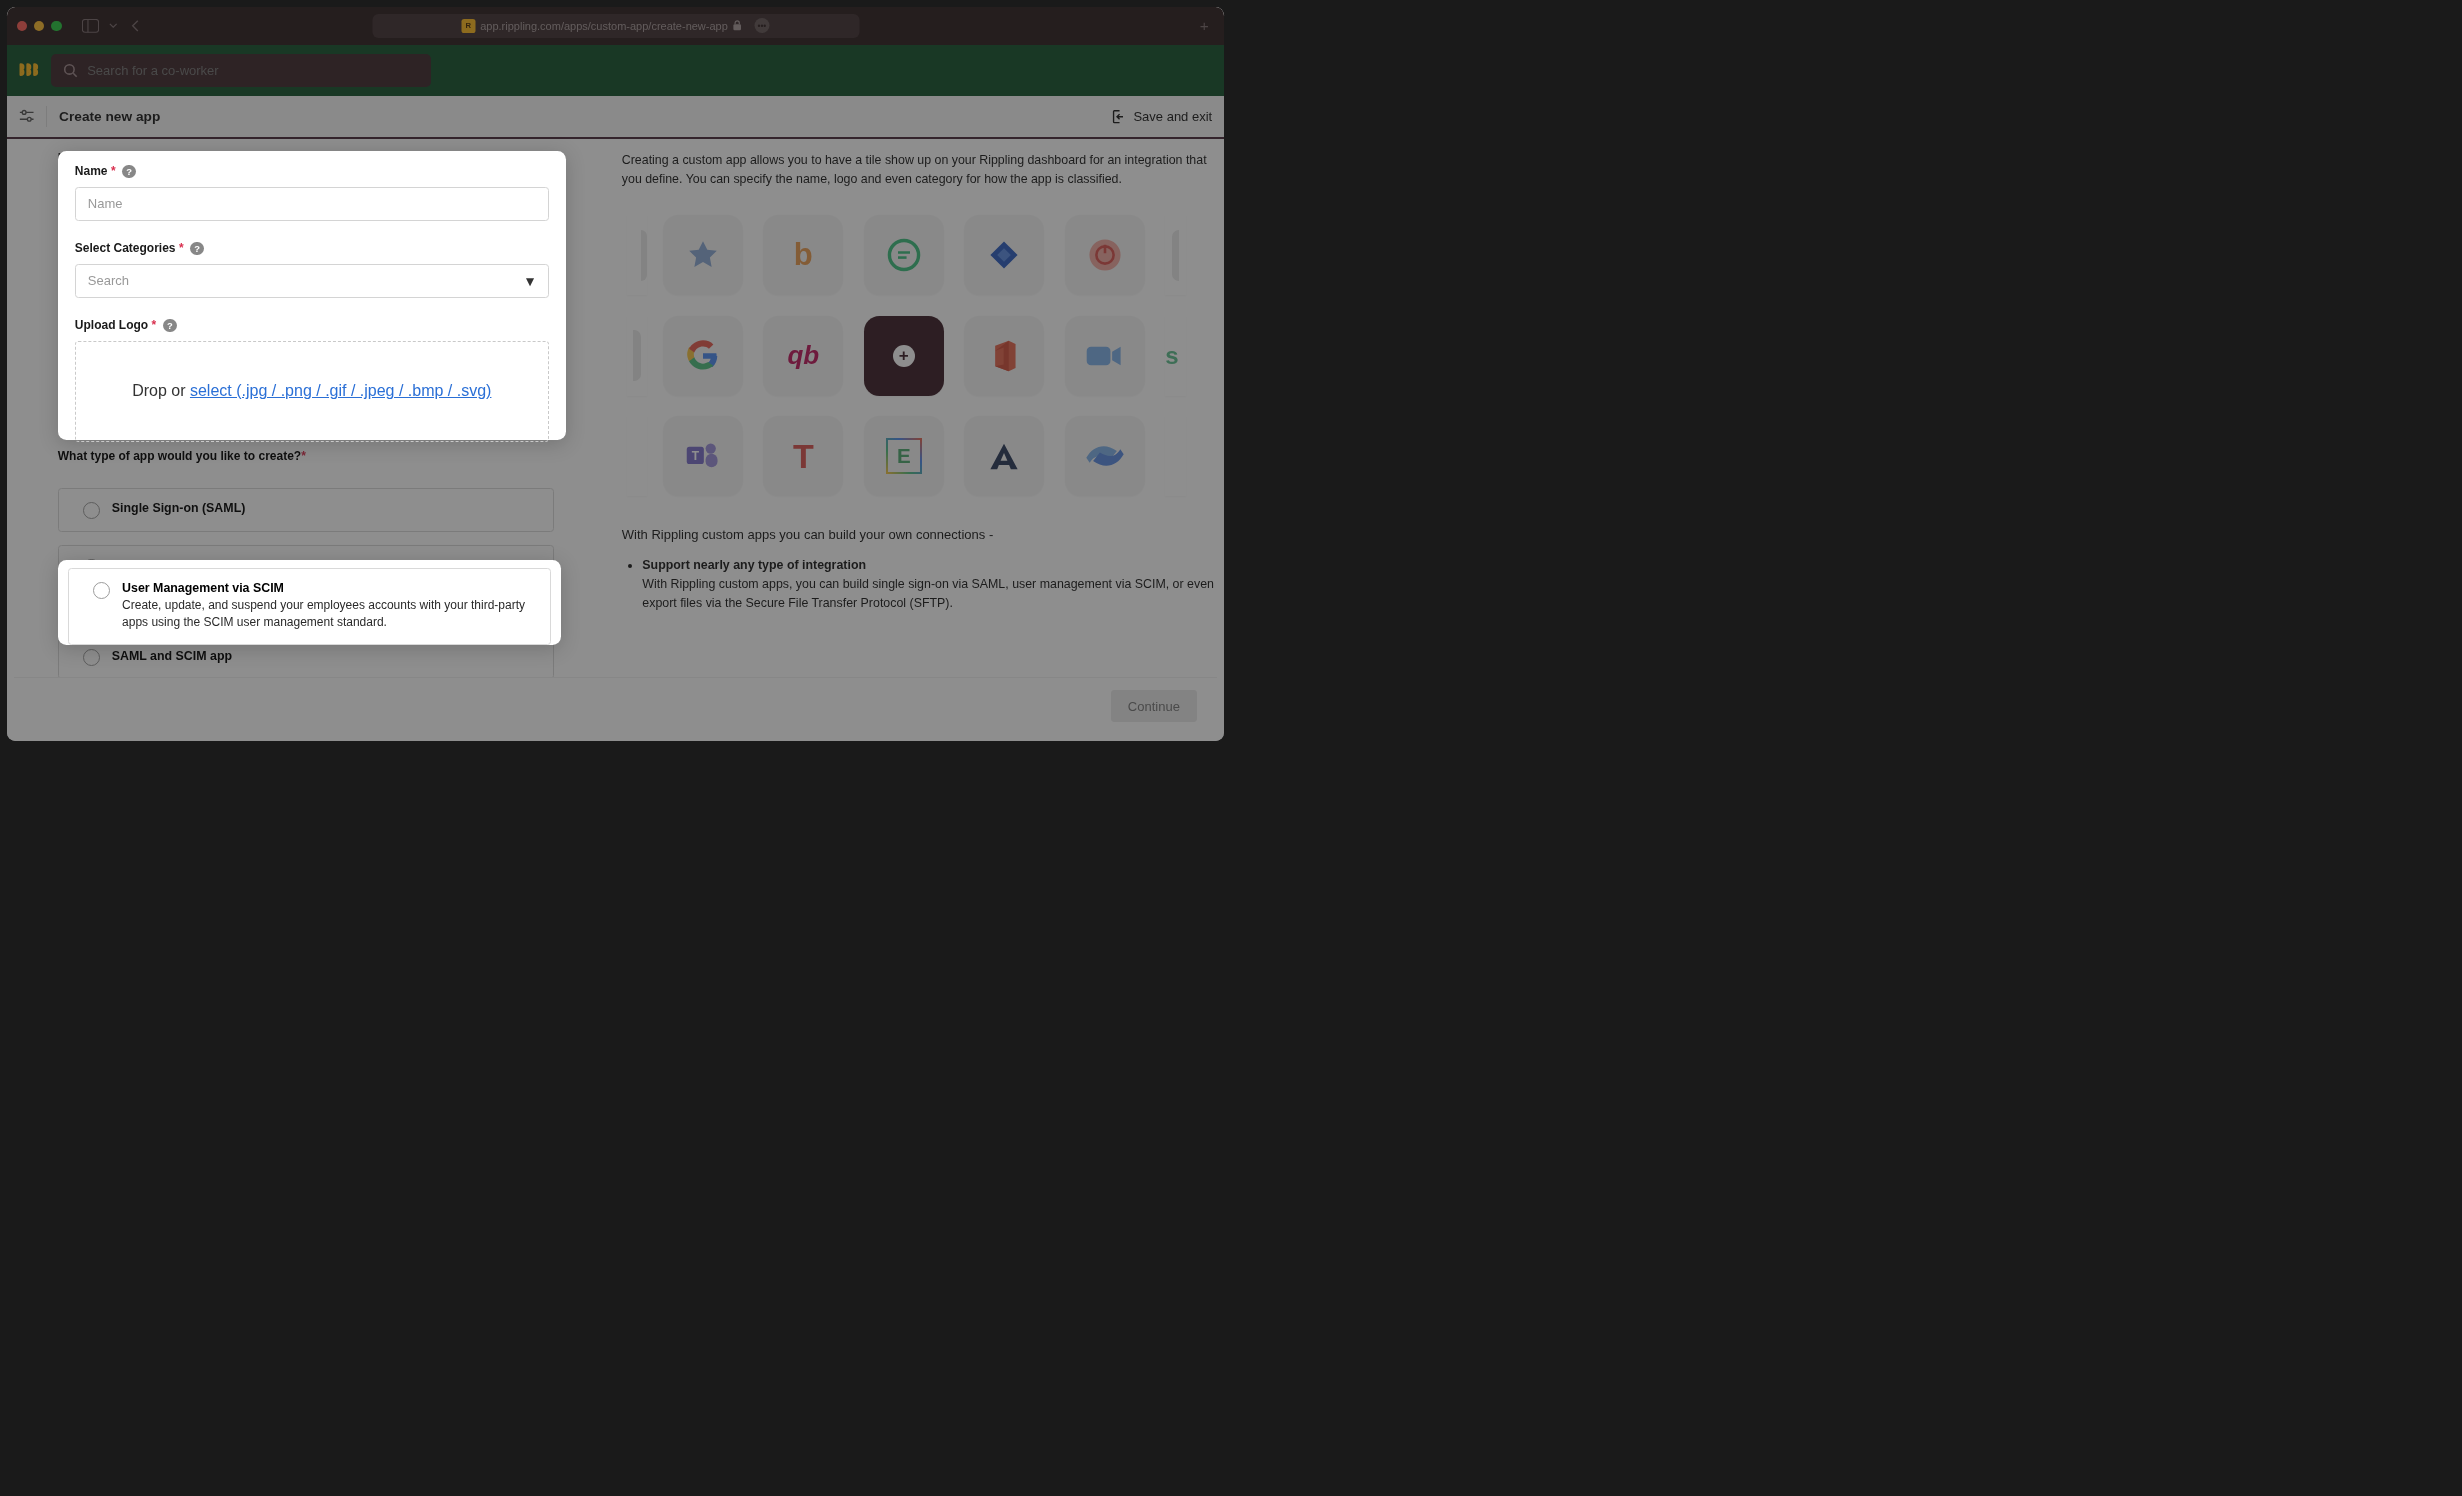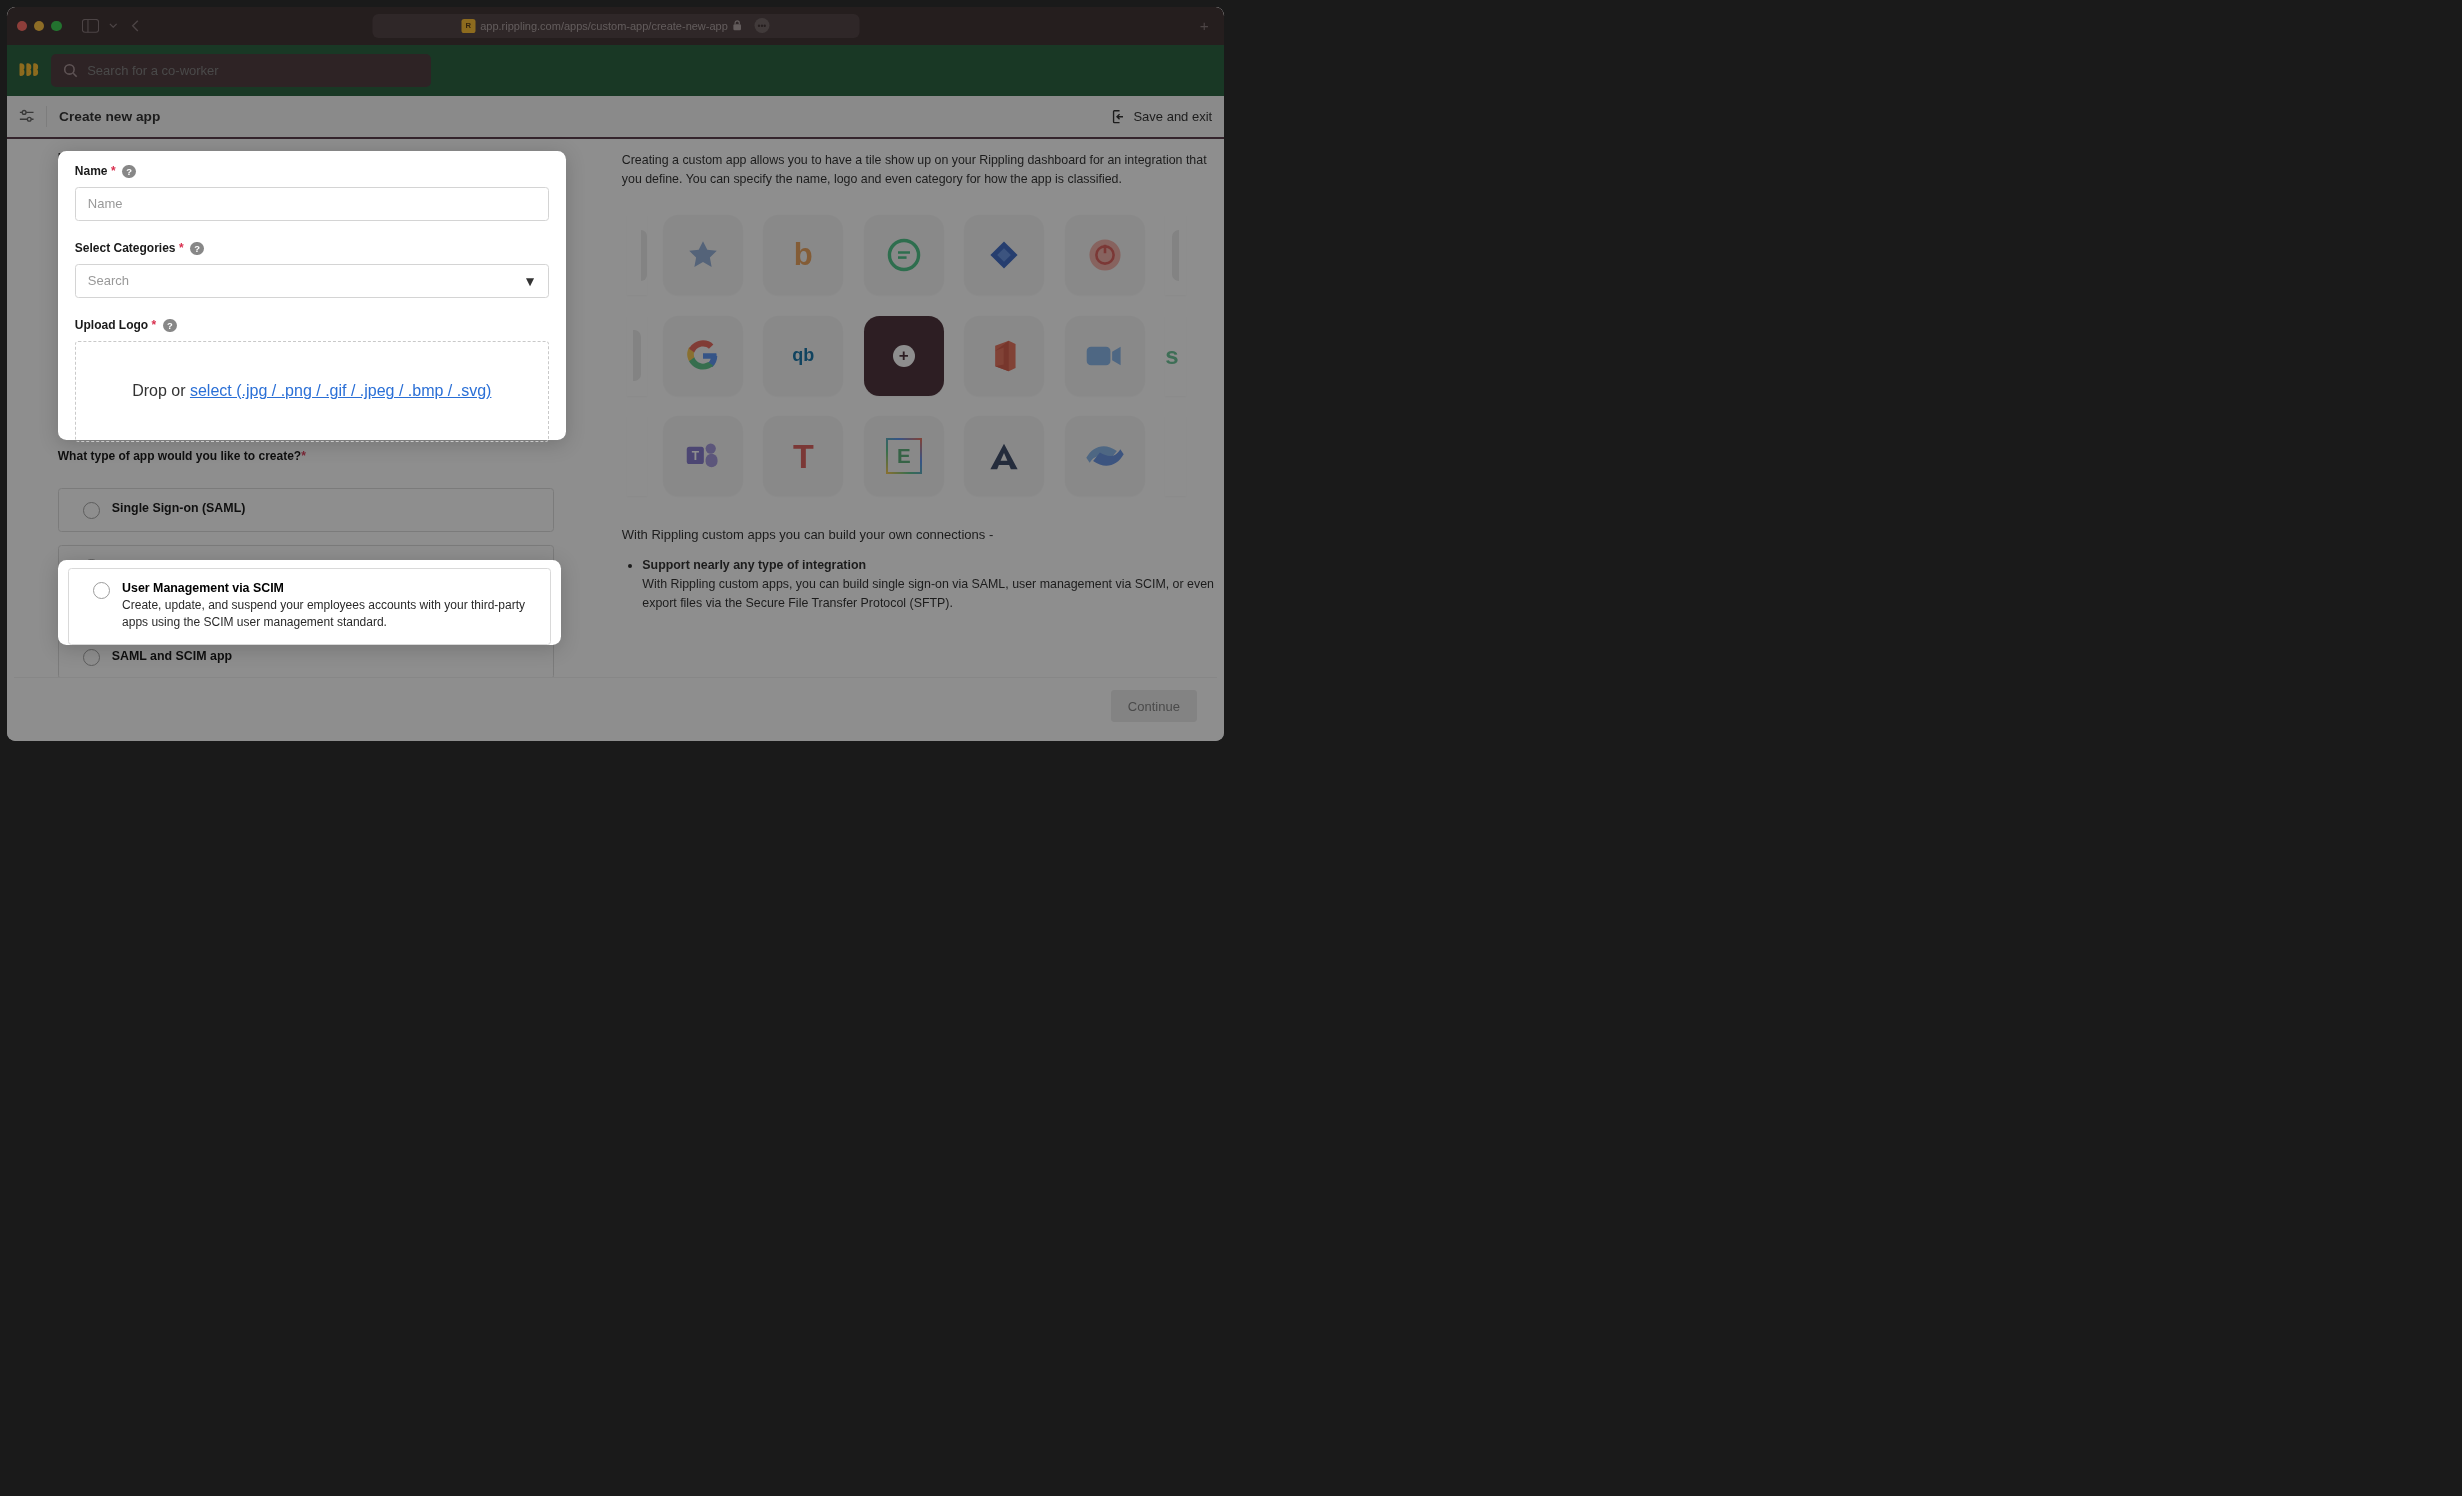--- a/index.html
+++ b/index.html
@@ -237,21 +237,21 @@
             <div style="width:8.5px;height:51px;background:#e8e8e8;border-radius:0 6.8px 6.8px 0;"></div>
           </div>
         <div class="app-tile">
             <svg width="34" height="34" viewBox="0 0 40 40">
               <path d="M36 20c0-1.2-.1-2.2-.3-3.2H20v6.4h9c-.5 2.2-1.8 4-3.8 5.2v4.4h6c3.6-3.2 5.6-7.8 5.6-12.8z" fill="#4d8af0"></path>
               <path d="M20 36c5 0 9.2-1.6 12.2-4.4l-6-4.4c-1.6 1-3.8 1.8-6.2 1.8-4.8 0-8.8-3.2-10.2-7.4H3.6v4.6C6.6 31.8 12.8 36 20 36z" fill="#4fbf7f"></path>
               <path d="M9.8 21.6c-.4-1-.6-2.2-.6-3.6s.2-2.6.6-3.6V9.8H3.6C2.2 12.4 1.4 15.4 1.4 18s.8 5.6 2.2 8.2l6.2-4.6z" fill="#f5c242"></path>
               <path d="M20 8.8c2.8 0 5.2.8 7 2.8l5.2-5.2C29.2 3 25 1.4 20 1.4 12.8 1.4 6.6 5.6 3.6 11.4l6.2 4.6c1.4-4.2 5.4-7.2 10.2-7.2z" fill="#e55b4f"></path>
             </svg>
           </div>
-        <div class="app-tile" style="color:#0369a1;font-size:18px;">qb</div>
+        <div class="app-tile" style="color:#be185d;font-size:26px;font-style:italic;">qb</div>
         <div class="app-tile" style="background:#3d1f28;">
             <div style="width:22px;height:22px;border-radius:50%;background:#fff;display:flex;align-items:center;justify-content:center;color:#3d1f28;font-size:17px;font-weight:bold;">+</div>
           </div>
         <div class="app-tile">
             <svg width="29" height="34" viewBox="0 0 34 40">
               <path d="M22 2L6 8v24l16 6 8-4V6z" fill="#e5664f"></path>
               <path d="M22 2v36l-16-6 10-2V10l-10 4 16-12z" fill="#d04f3a"></path>
             </svg>
           </div>
         <div class="app-tile">

